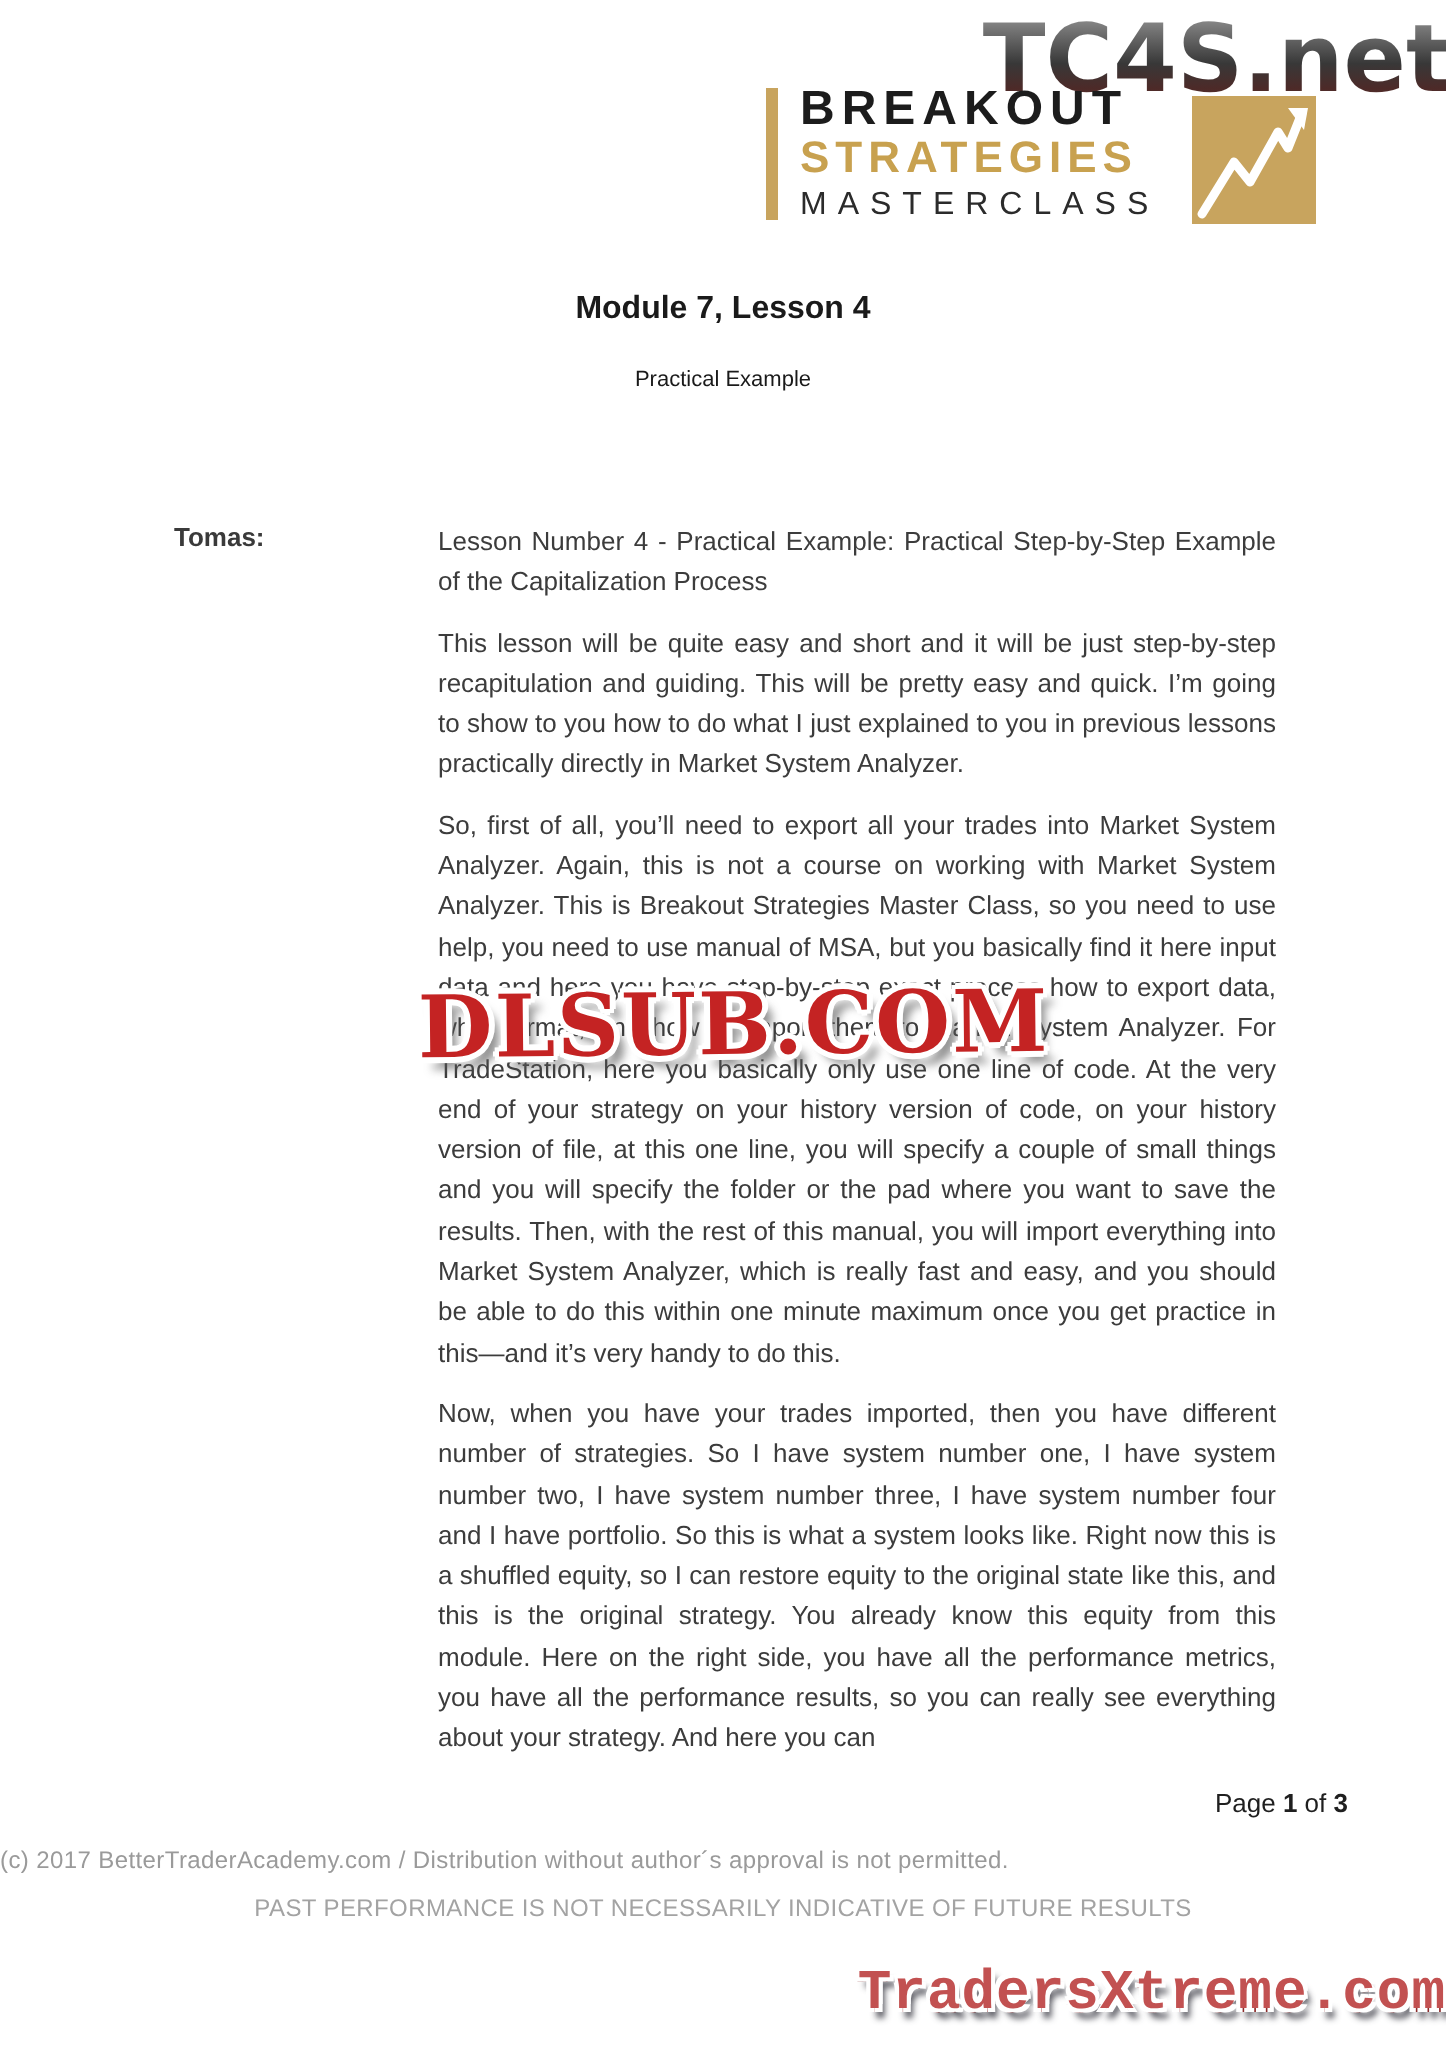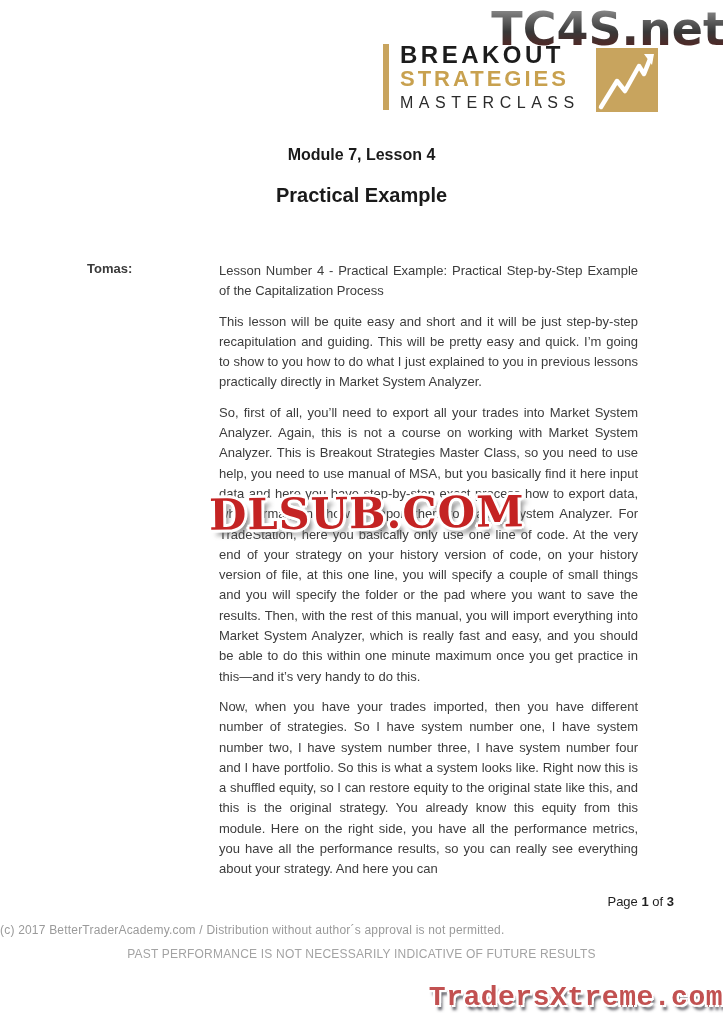--- a/index.html
+++ b/index.html
@@ -50,21 +50,21 @@
   .logo-l3 {
     font-size: 16px; font-weight: normal; color: #2b2b2b;
     letter-spacing: 5.5px; line-height: 22px; margin-top: 1px;
   }
   .logo-mark { width: 62px; height: 64px; margin-left: 16px; margin-top: 6px; background: #c8a45e; }
   .logo-mark svg { display: block; width: 100%; height: 100%; }
 
   
   .title-block { position: absolute; top: 146px; left: 0; width: 723px; text-align: center; color: #1a1a1a; }
   .title1 { font-size: 16px; font-weight: bold; }
-  .title2 { font-size: 20px; font-weight: bold; margin-top: 20px; }
+  .title2 { font-size: 11px; font-weight: normal; margin-top: 20px; }
 
   
   .content { position: absolute; top: 261px; left: 87px; width: 551px; display: flex; }
   .speaker {
     width: 132px; flex: 0 0 132px;
     font-size: 13px; font-weight: bold; color: #3a3a3a;
   }
   .paragraphs { width: 419px; flex: 0 0 419px; }
   .paragraphs p {
     font-size: 13px; line-height: 20.3px; color: #3c3c3c;

